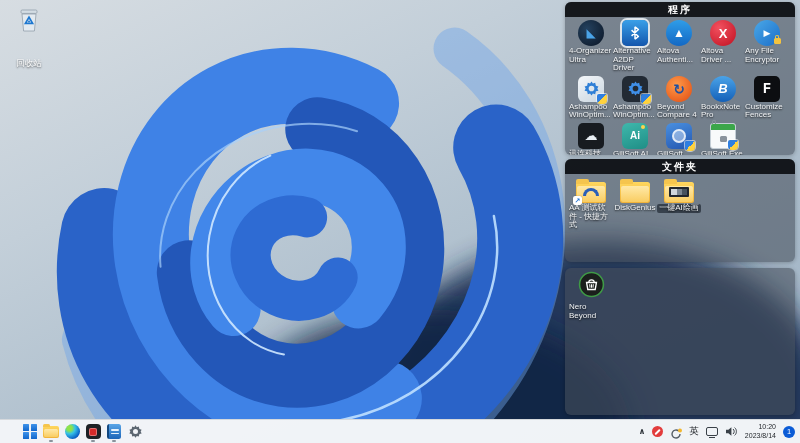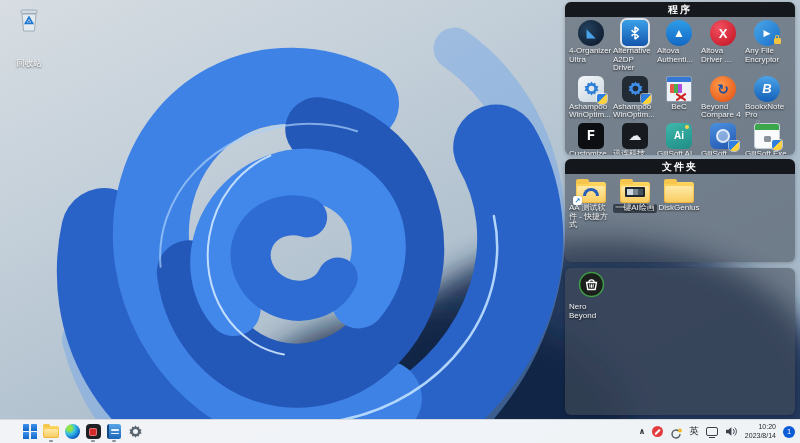--- a/index.html
+++ b/index.html
@@ -177,29 +177,20 @@
       <div class="pi">
           <div class="ic ic-winopt-dark">
             <svg width="17" height="17" fill="#3f8fe8">
               <use href="#gear"></use>
             </svg>
             <span class="shield"></span>
           </div>
           <div class="plabel">Ashampoo WinOptim...</div>
         </div>
       <div class="pi">
-          <div class="ic ic-bec">
-            <span class="tb"></span>
-            <span class="px"></span>
-            <span class="sc1"></span>
-            <span class="sc2"></span>
-          </div>
-          <div class="plabel">BeC</div>
-        </div>
-      <div class="pi">
           <div class="ic circle ic-beyond">
             <span>↻</span>
           </div>
           <div class="plabel">Beyond Compare 4</div>
         </div>
       <div class="pi">
           <div class="ic circle ic-bookxnote">
             <span>B</span>
           </div>
           <div class="plabel">BookxNote Pro</div>
@@ -246,30 +237,30 @@
       </div>
     <div class="panel-body">
       <div class="pi">
           <div class="fold">
             <span class="arc"></span>
             <span class="shortcut">↗</span>
           </div>
           <div class="plabel">AA 测试软件 - 快捷方式</div>
         </div>
       <div class="pi">
+          <div class="fold"></div>
+          <div class="plabel">DiskGenius</div>
+        </div>
+      <div class="pi">
           <div class="fold">
             <span class="photo">
               <i></i>
             </span>
           </div>
           <div class="plabel sel">一键AI绘画</div>
-        </div>
-      <div class="pi">
-          <div class="fold"></div>
-          <div class="plabel">DiskGenius</div>
         </div>
     </div>
   </div>
 
   <div class="panel" style="top:268px;height:147px;">
     <div class="panel-body">
       <div class="pi">
         <span>
           <svg width="27" height="27" viewBox="0 0 24 24">
             <circle cx="12" cy="12" r="10.6" fill="#1b1f1c" stroke="#3f9a46" stroke-width="1.4"></circle>

